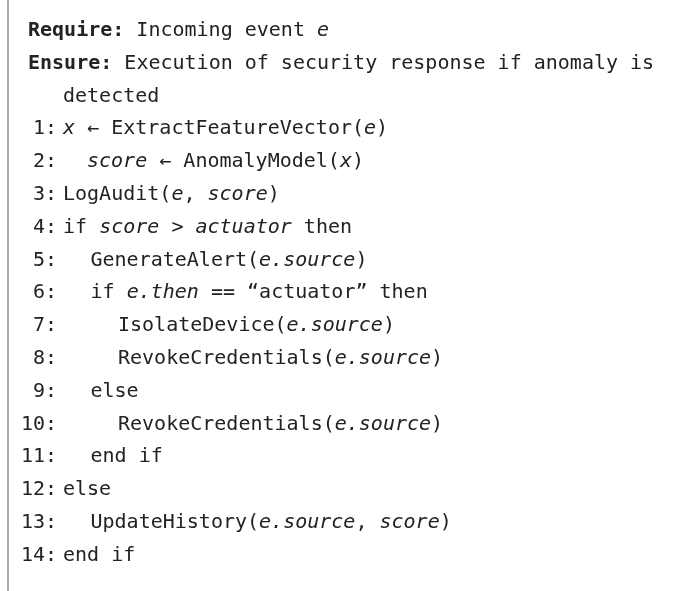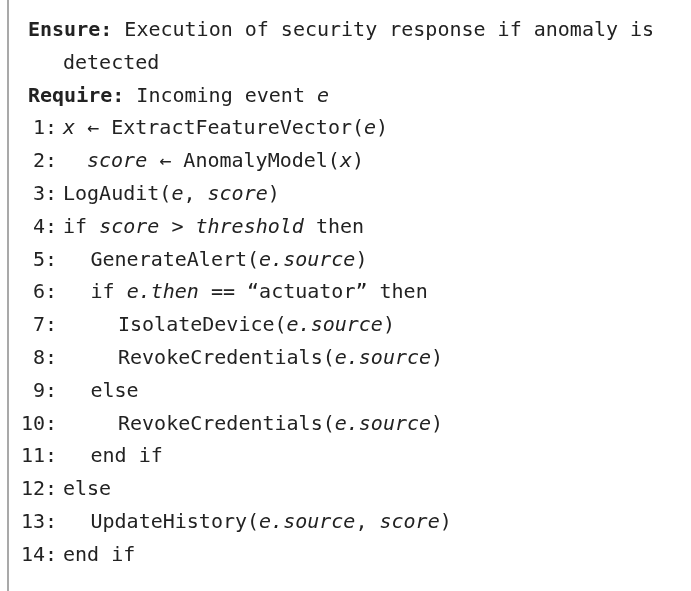--- a/index.html
+++ b/index.html
@@ -59,28 +59,28 @@
   .seg-v { font-style: italic; }
   .seg-p, .seg-q { font-style: normal; font-weight: normal; }
 </style>
 </head>
 <body>
 
 <div class="page" style="--bg: #ffffff; --rule: #a9a9a9; --fg: #222222;">
   <div class="vrule"></div>
   <div class="algo">
     <div id="headers">
+        <div class="header-line"><span class="kw">Require:</span><span class="seg-p"> Incoming event </span><span class="seg-v">e</span></div>
         <div class="header-line"><span class="kw">Ensure:</span><span class="seg-p"> Execution of security response if anomaly is detected</span></div>
-        <div class="header-line"><span class="kw">Require:</span><span class="seg-p"> Incoming event </span><span class="seg-v">e</span></div>
       </div>
     <div id="lines">
         <div class="code-line"><span class="num">1:</span><span class="content" style="padding-left: 6px;"><span class="seg-v">x</span><span class="seg-p"> ← ExtractFeatureVector(</span><span class="seg-v">e</span><span class="seg-p">)</span></span></div>
         <div class="code-line"><span class="num">2:</span><span class="content" style="padding-left: 6px; margin-left: 24px;"><span class="seg-v">score</span><span class="seg-p"> ← AnomalyModel(</span><span class="seg-v">x</span><span class="seg-p">)</span></span></div>
         <div class="code-line"><span class="num">3:</span><span class="content" style="padding-left: 6px;"><span class="seg-p">LogAudit(</span><span class="seg-v">e</span><span class="seg-p">, </span><span class="seg-v">score</span><span class="seg-p">)</span></span></div>
-        <div class="code-line"><span class="num">4:</span><span class="content" style="padding-left: 6px;"><span class="seg-k">if </span><span class="seg-v">score</span><span class="seg-p"> &gt; </span><span class="seg-v">threshold</span><span class="seg-k"> then</span></span></div>
+        <div class="code-line"><span class="num">4:</span><span class="content" style="padding-left: 6px;"><span class="seg-k">if </span><span class="seg-v">score</span><span class="seg-p"> &gt; </span><span class="seg-v">actuator</span><span class="seg-k"> then</span></span></div>
         <div class="code-line"><span class="num">5:</span><span class="content" style="padding-left: 33.5px;"><span class="seg-p">GenerateAlert(</span><span class="seg-v">e.source</span><span class="seg-p">)</span></span></div>
         <div class="code-line"><span class="num">6:</span><span class="content" style="padding-left: 33.5px;"><span class="seg-k">if </span><span class="seg-v">e.then</span><span class="seg-p"> == </span><span class="seg-q">“actuator”</span><span class="seg-k"> then</span></span></div>
         <div class="code-line"><span class="num">7:</span><span class="content" style="padding-left: 61px;"><span class="seg-p">IsolateDevice(</span><span class="seg-v">e.source</span><span class="seg-p">)</span></span></div>
         <div class="code-line"><span class="num">8:</span><span class="content" style="padding-left: 61px; text-align: right;"><span class="seg-p">RevokeCredentials(</span><span class="seg-v">e.source</span><span class="seg-p">)</span></span></div>
         <div class="code-line"><span class="num">9:</span><span class="content" style="padding-left: 33.5px;"><span class="seg-k">else</span></span></div>
         <div class="code-line"><span class="num">10:</span><span class="content" style="padding-left: 61px;"><span class="seg-p">RevokeCredentials(</span><span class="seg-v">e.source</span><span class="seg-p">)</span></span></div>
         <div class="code-line"><span class="num">11:</span><span class="content" style="padding-left: 33.5px;"><span class="seg-k">end if</span></span></div>
         <div class="code-line"><span class="num">12:</span><span class="content" style="padding-left: 6px;"><span class="seg-k">else</span></span></div>
         <div class="code-line"><span class="num">13:</span><span class="content" style="padding-left: 33.5px;"><span class="seg-p">UpdateHistory(</span><span class="seg-v">e.source</span><span class="seg-p">, </span><span class="seg-v">score</span><span class="seg-p">)</span></span></div>
         <div class="code-line"><span class="num">14:</span><span class="content" style="padding-left: 6px;"><span class="seg-k">end if</span></span></div>

